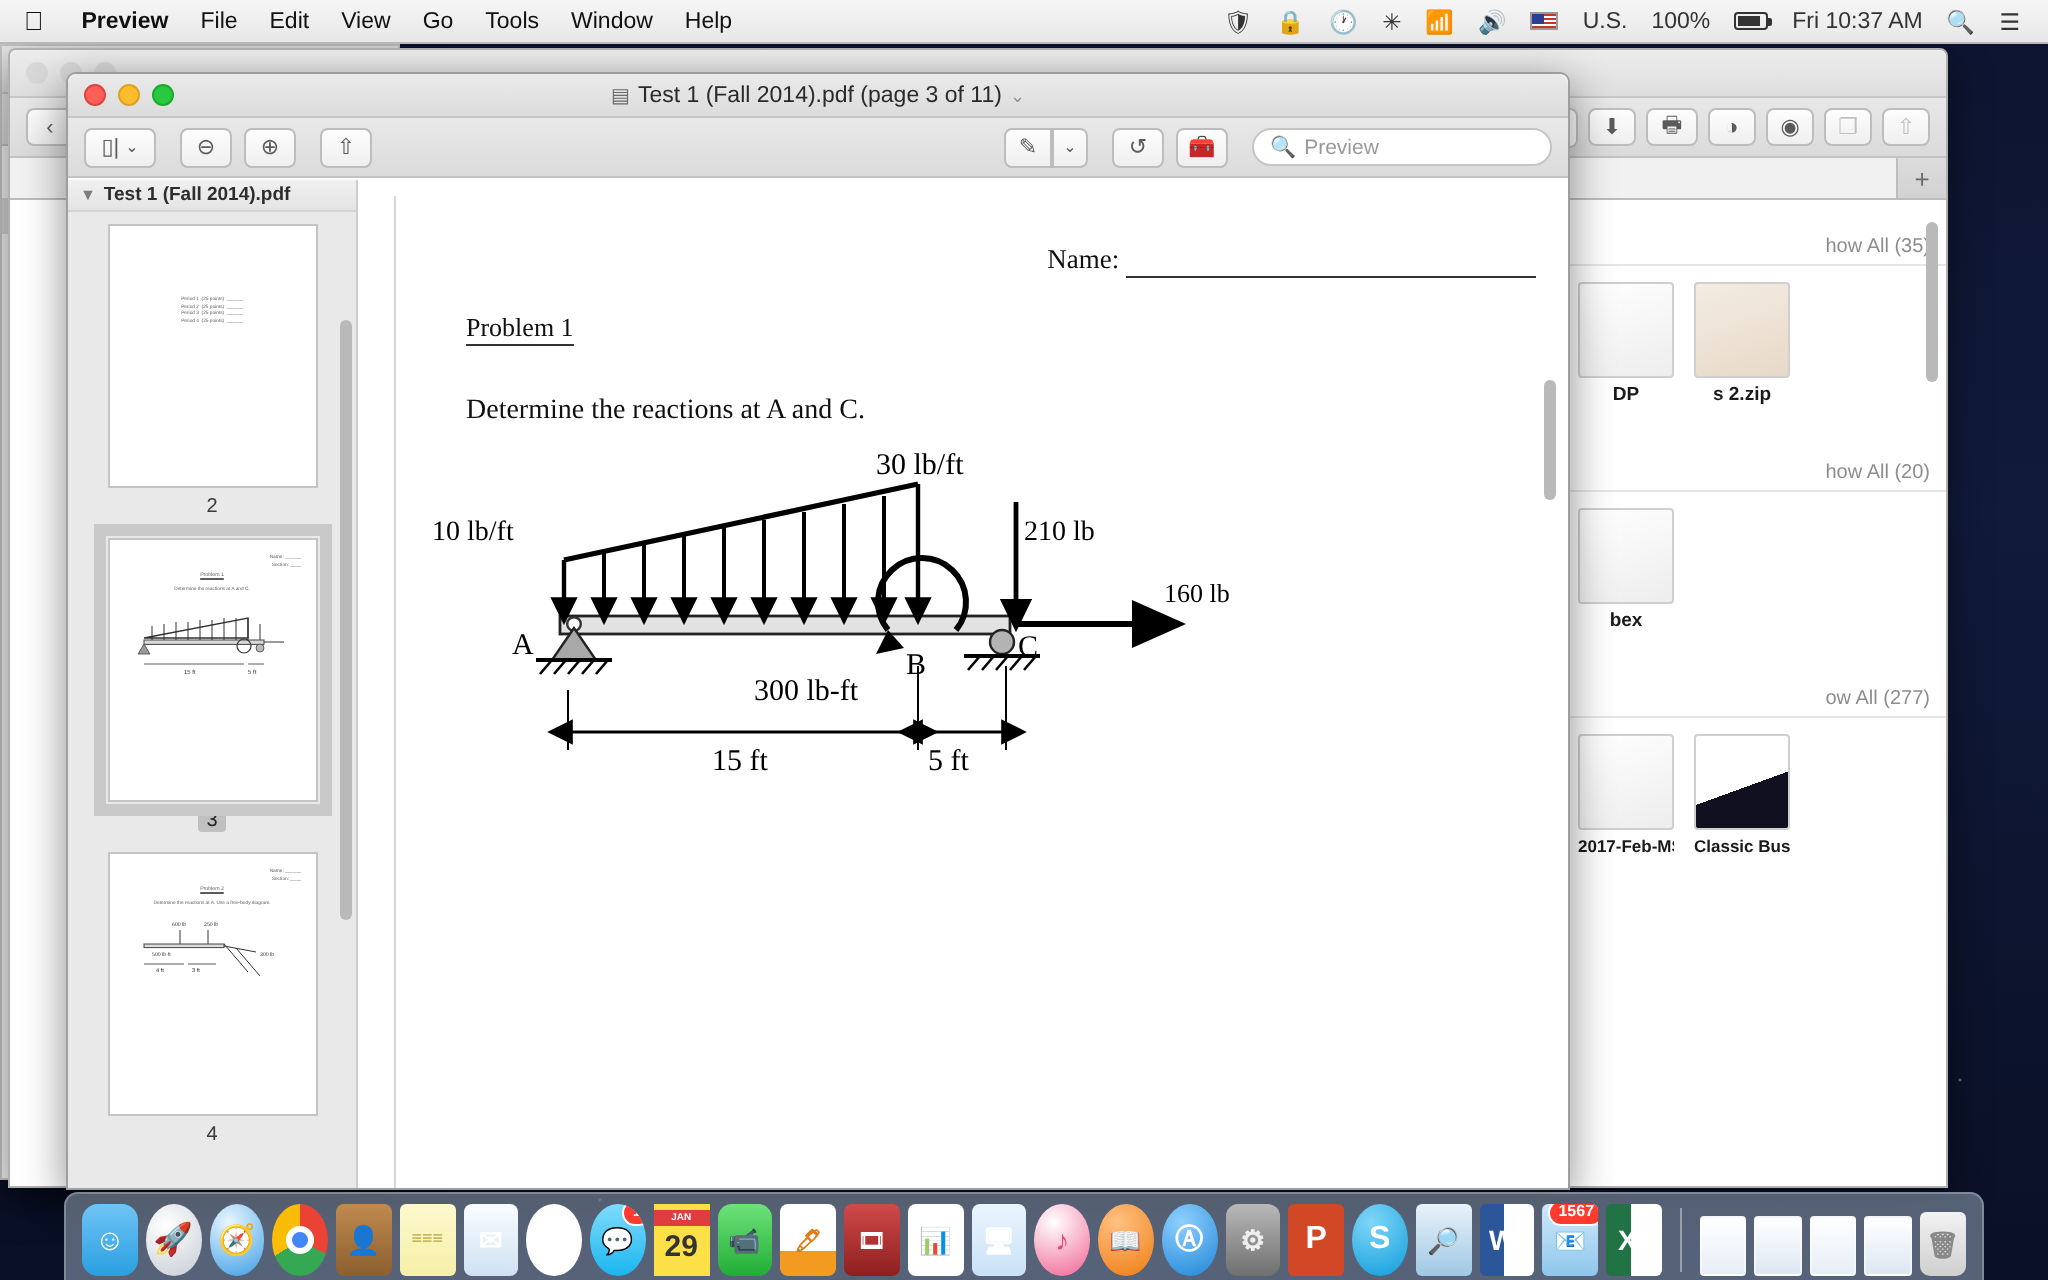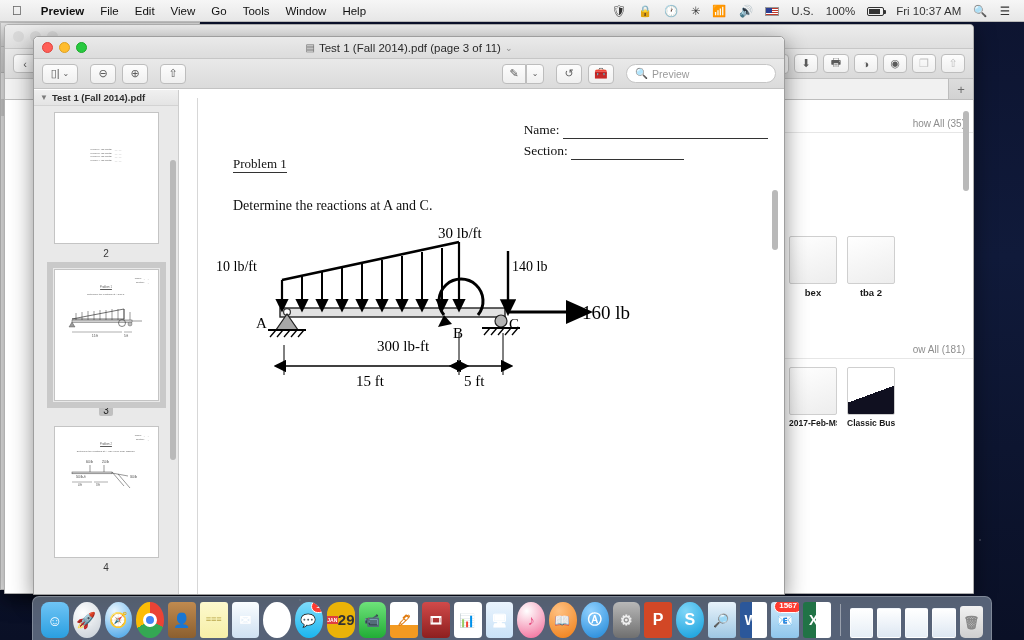--- a/index.html
+++ b/index.html
@@ -312,35 +312,42 @@
   <div class="sf-tabbar">
     <div class="sf-tab active">
       <span>Sec. 12.3: Dot Product and A...</span>
     </div>
     <div class="sf-newtab">+</div>
   </div>
   <div class="sf-content">
 
     <div class="fgroup" style="top:14px;">
       <div class="ghead">how All (35)</div>
+      <div class="grow">
+        <div class="ficon">
+          <div class="glyph"></div>
+          <div class="cap">DP</div>
+        </div>
+        <div class="ficon">
+          <div class="glyph" style="background:linear-gradient(160deg,#f4ece2,#e6d9c8)"></div>
+          <div class="cap">s 2.zip</div>
+        </div>
+      </div>
     </div>
     <div class="fgroup" style="top:127px;">
+      <div class="ghead">how All (20)</div>
       <div class="grow">
         <div class="ficon">
           <div class="glyph"></div>
           <div class="cap">bex</div>
         </div>
-        <div class="ficon">
-          <div class="glyph"></div>
-          <div class="cap">tba 2</div>
-        </div>
       </div>
     </div>
     <div class="fgroup" style="top:240px;">
-      <div class="ghead">ow All (181)</div>
+      <div class="ghead">ow All (277)</div>
       <div class="grow">
         <div class="ficon">
           <div class="glyph"></div>
           <div class="cap" style="font-size:8.5px">2017-Feb-MSRP</div>
         </div>
         <div class="ficon">
           <div class="glyph" style="background:linear-gradient(160deg,#fff 55%,#101020 55%)"></div>
           <div class="cap" style="font-size:8.5px">Classic Business</div>
         </div>
       </div>
@@ -482,27 +489,23 @@
         <div class="tnum">4</div>
       </div>
 
       <div class="vscroll" style="top:70px;height:300px;right:2px"></div>
     </div>
 
     <div id="pv-canvas">
       <div class="pdf-page">
 
         <div class="hdr-right">
-          <div style="margin-bottom:4px;">
+          <div style="margin-bottom:15px;">
             <span>Name:</span>
             <span class="hdr-line" style="width:205px">&nbsp;</span>
-          </div>
-          <div>
-            <span>Section:</span>
-            <span class="hdr-line" style="width:113px">&nbsp;</span>
           </div>
         </div>
 
         <div class="prob">Problem 1</div>
         <div class="determ">Determine the reactions at A and C.</div>
 
         <div class="diagram">
           <svg width="420" height="180" viewBox="0 0 420 180">
             <defs>
               <marker id="ah" markerWidth="7" markerHeight="7" refX="3.2" refY="3.4" orient="auto">
@@ -568,22 +571,22 @@
 
             <line x1="68" y1="122" x2="68" y2="152" stroke="#000" stroke-width="1"></line>
             <line x1="243" y1="110" x2="243" y2="152" stroke="#000" stroke-width="1"></line>
             <line x1="287" y1="110" x2="287" y2="152" stroke="#000" stroke-width="1"></line>
             <line x1="68" y1="143" x2="243" y2="143" stroke="#000" stroke-width="1.6" marker-start="url(#dimL)" marker-end="url(#dimR)"></line>
             <line x1="243" y1="143" x2="287" y2="143" stroke="#000" stroke-width="1.6" marker-start="url(#dimL)" marker-end="url(#dimR)"></line>
           </svg>
 
           <div class="dlabel" style="left:0px; top:36px; font-size:14px">10 lb/ft</div>
           <div class="dlabel" style="left:222px; top:2px; font-size:15px">30 lb/ft</div>
-          <div class="dlabel" style="left:296px; top:36px; font-size:14px">140 lb</div>
-          <div class="dlabel" style="left:366px; top:79px; font-size:19px">160 lb</div>
+          <div class="dlabel" style="left:296px; top:36px; font-size:14px">210 lb</div>
+          <div class="dlabel" style="left:366px; top:66px; font-size:13px">160 lb</div>
           <div class="dlabel" style="left:161px; top:115px; font-size:15px">300 lb-ft</div>
           <div class="dlabel" style="left:40px; top:92px; font-size:15px">A</div>
           <div class="dlabel" style="left:237px; top:102px; font-size:15px">B</div>
           <div class="dlabel" style="left:293px; top:93px; font-size:15px">C</div>
           <div class="dlabel" style="left:140px; top:150px; font-size:15px">15 ft</div>
           <div class="dlabel" style="left:248px; top:150px; font-size:15px">5 ft</div>
         </div>
       </div>
 
       <div class="vscroll" style="top:100px;height:60px;right:6px"></div>
@@ -641,21 +644,21 @@
   <div class="dapp" style="background:linear-gradient(180deg,#fafdff,#cfe1f2);border-radius:4px">
     <span style="font-size:14px">✉</span>
   </div>
   <div class="dapp" style="background:#fff;border-radius:50%">
     <span style="font-size:16px">❀</span>
   </div>
   <div class="dapp run" style="background:linear-gradient(180deg,#7fdcfb,#1ab5ef);border-radius:50%">
     <span style="font-size:13px;color:#fff">💬</span>
     <span class="badge">1</span>
   </div>
-  <div class="dapp run" style="background:#eab308;border-radius:12px;flex-direction:row;gap:0">
+  <div class="dapp run" style="background:#fde047;border-radius:0;flex-direction:column;gap:0">
     <span style="background:#e03e3e;color:#fff;font-size:5px;width:100%;text-align:center;line-height:8px;height:8px">JAN</span>
     <span style="color:#333;font-size:15px;line-height:22px">29</span>
   </div>
   <div class="dapp" style="background:linear-gradient(180deg,#6ee27a,#21ad36);border-radius:7px">
     <span style="font-size:13px;color:#fff">📹</span>
   </div>
   <div class="dapp" style="background:linear-gradient(180deg,#fff 0 65%,#f39a21 65% 100%);border-radius:4px">
     <span style="font-size:11px;color:#e07c12">🖊</span>
   </div>
   <div class="dapp" style="background:linear-gradient(180deg,#d04a4a,#8e1f1f);border-radius:4px">

